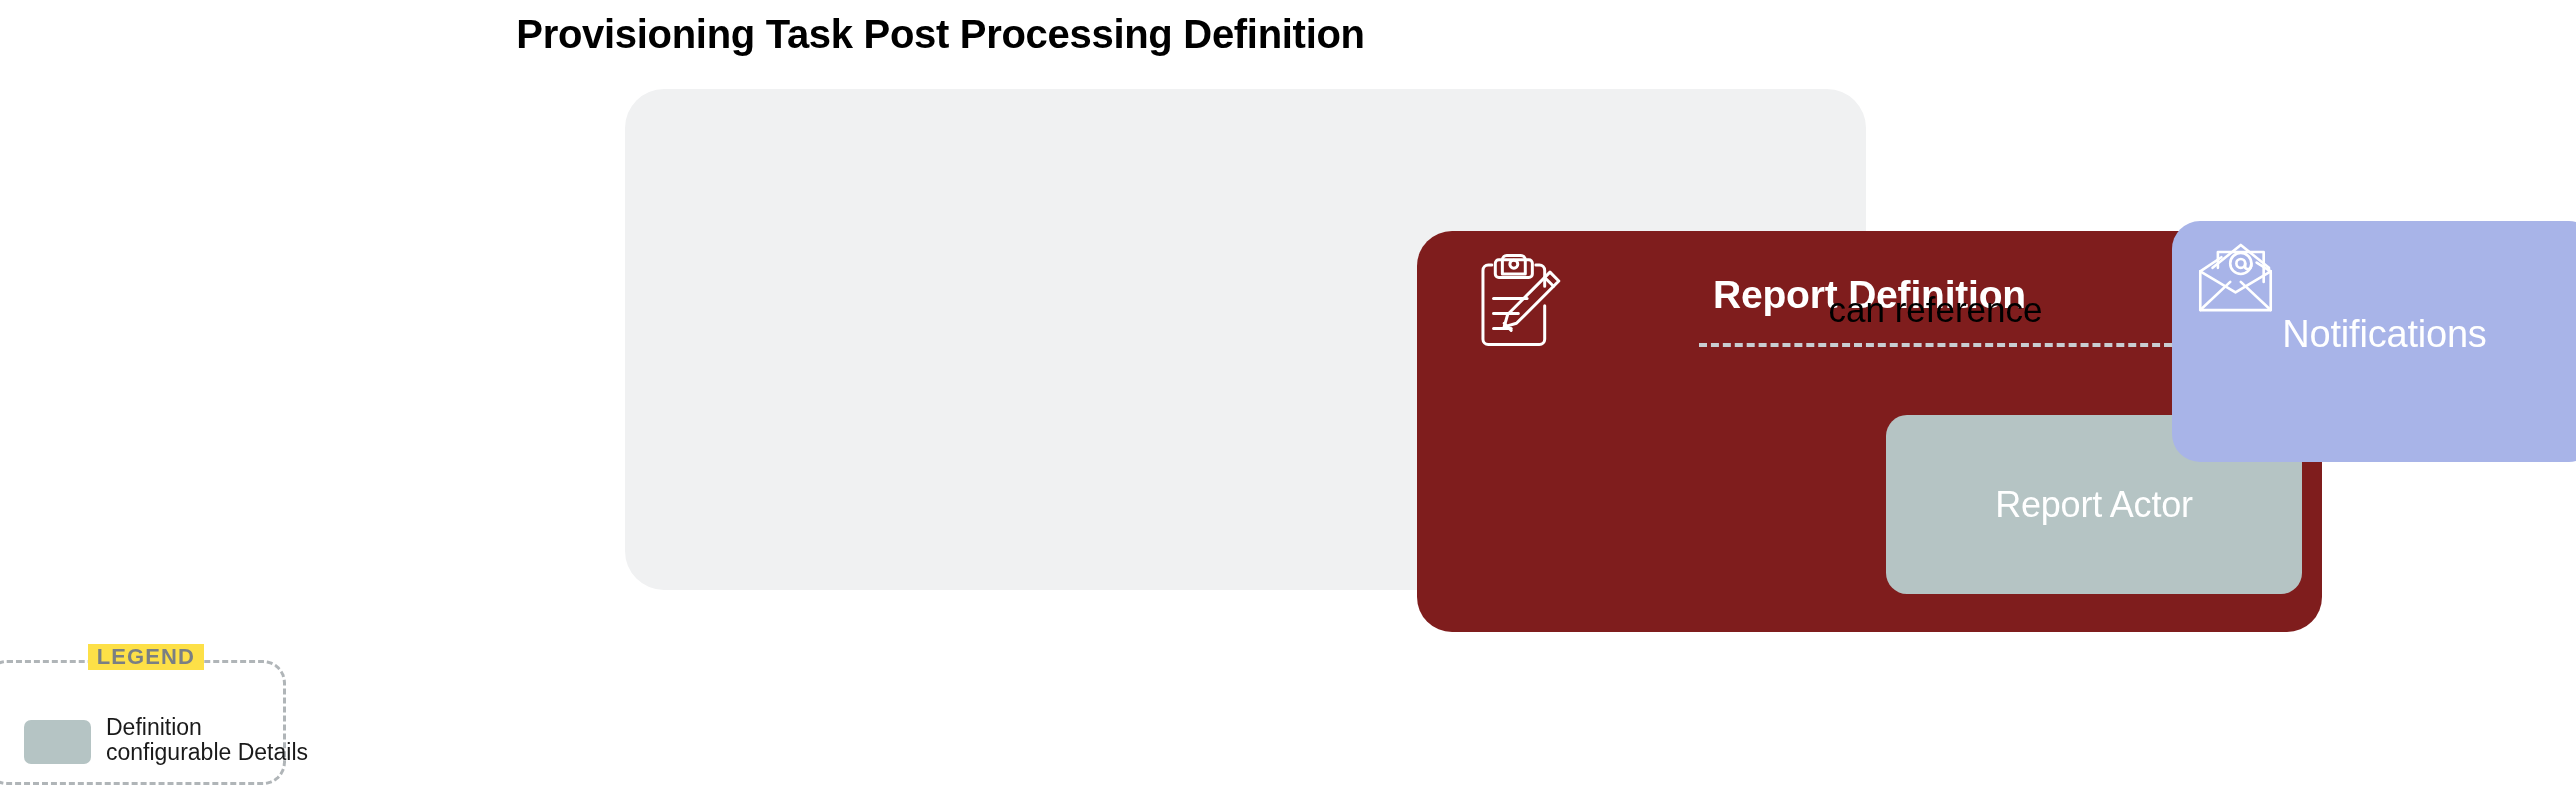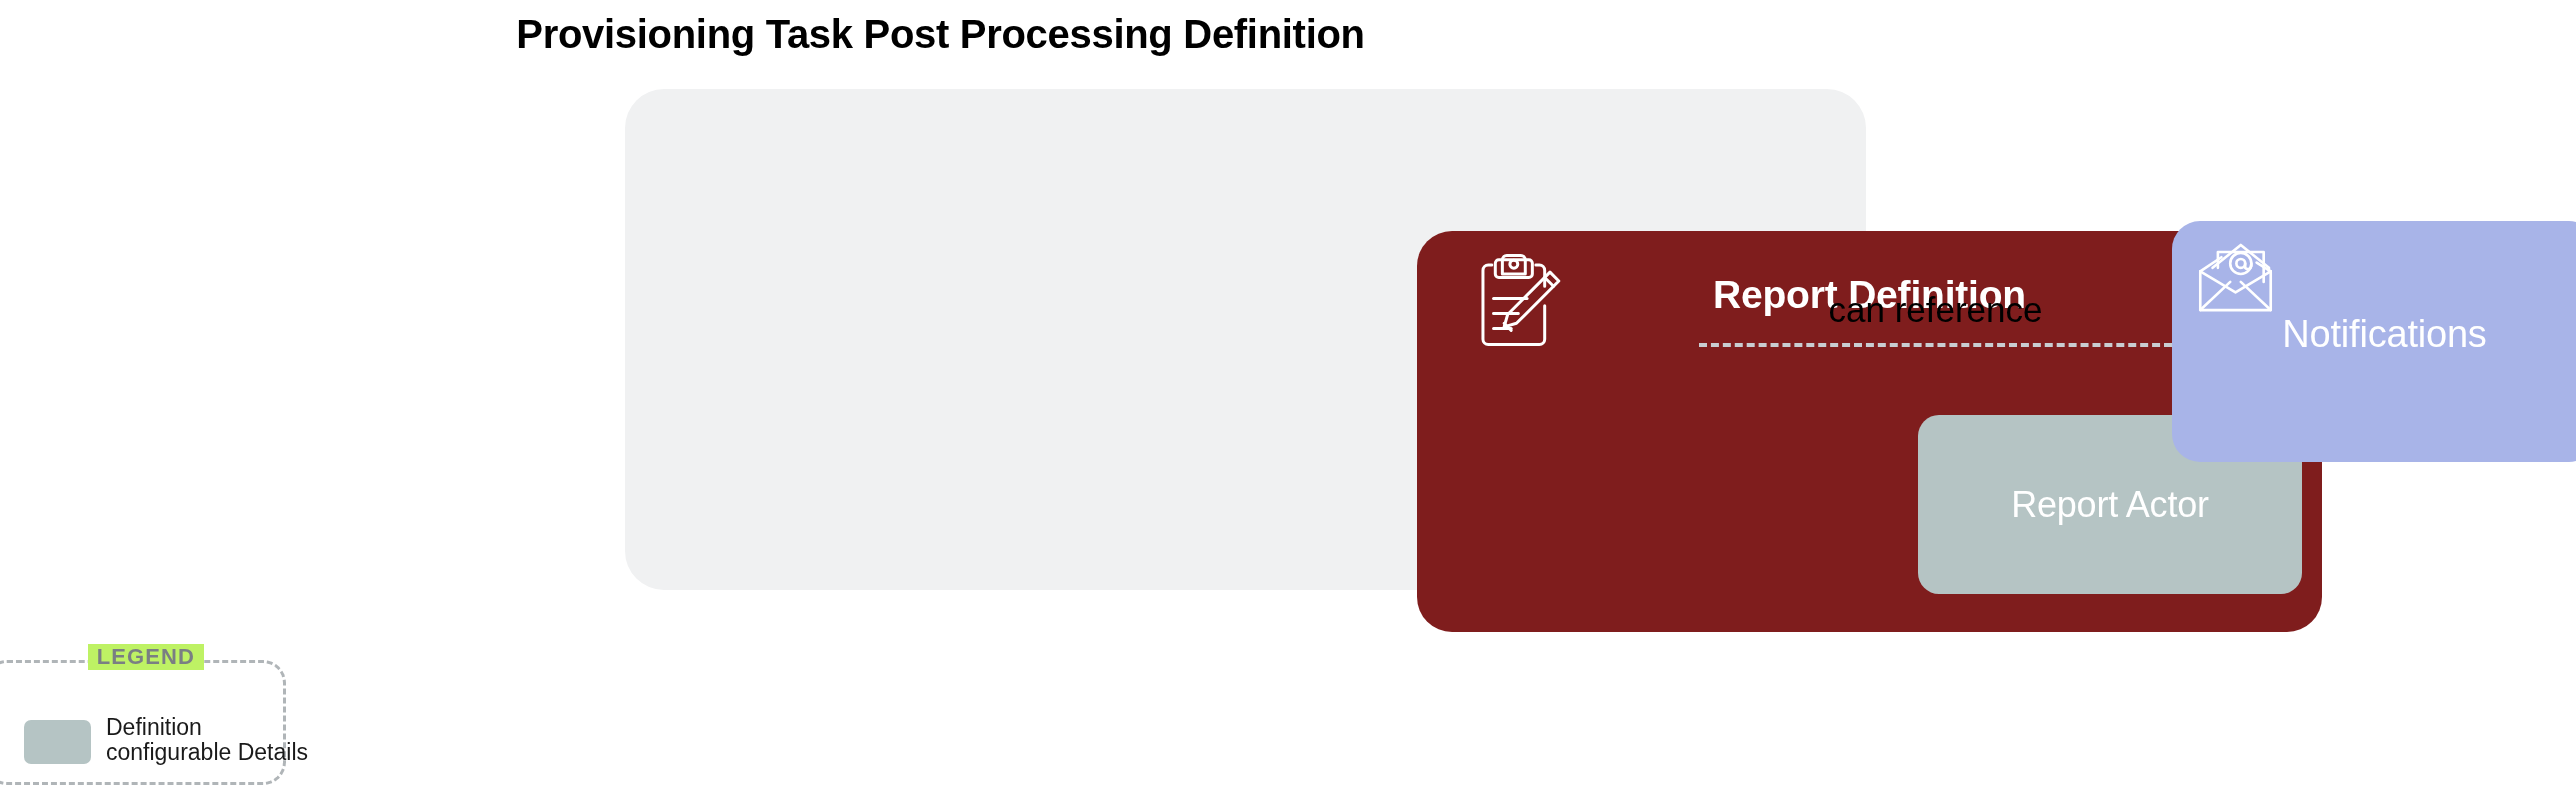--- a/index.html
+++ b/index.html
@@ -93,21 +93,21 @@
     justify-content: center;
   }
   .child-box .child-label {
     font-size: 36px;
     color: #ffffff;
     font-weight: normal;
     letter-spacing: -0.2px;
     white-space: nowrap;
   }
   #child-box-0 { left: 26.5px;  width: 416px; }
-  #child-box-1 { left: 469px; width: 384px; margin-left: 32px; }
+  #child-box-1 { left: 469px; width: 416px; }
 
   
   #connector-line {
     position: absolute;
     left: 1699px;
     top: 343px;
     width: 473px;
     height: 0;
     border-top: 4.4px dashed #c9cdd1;
   }
@@ -163,21 +163,21 @@
     background: transparent;
   }
   #legend-title {
     position: absolute;
     left: 88px;
     top: 644px;
     font-size: 22px;
     font-weight: bold;
     color: #7a7f83;
     letter-spacing: 1.1px;
-    background: #bef264;
+    background: #fde047;
     padding: 0 8.8px;
   }
   #legend-swatch {
     position: absolute;
     left: 24px;
     top: 720px;
     width: 67px;
     height: 44px;
     background: #b5c4c4;
     border-radius: 7px;

